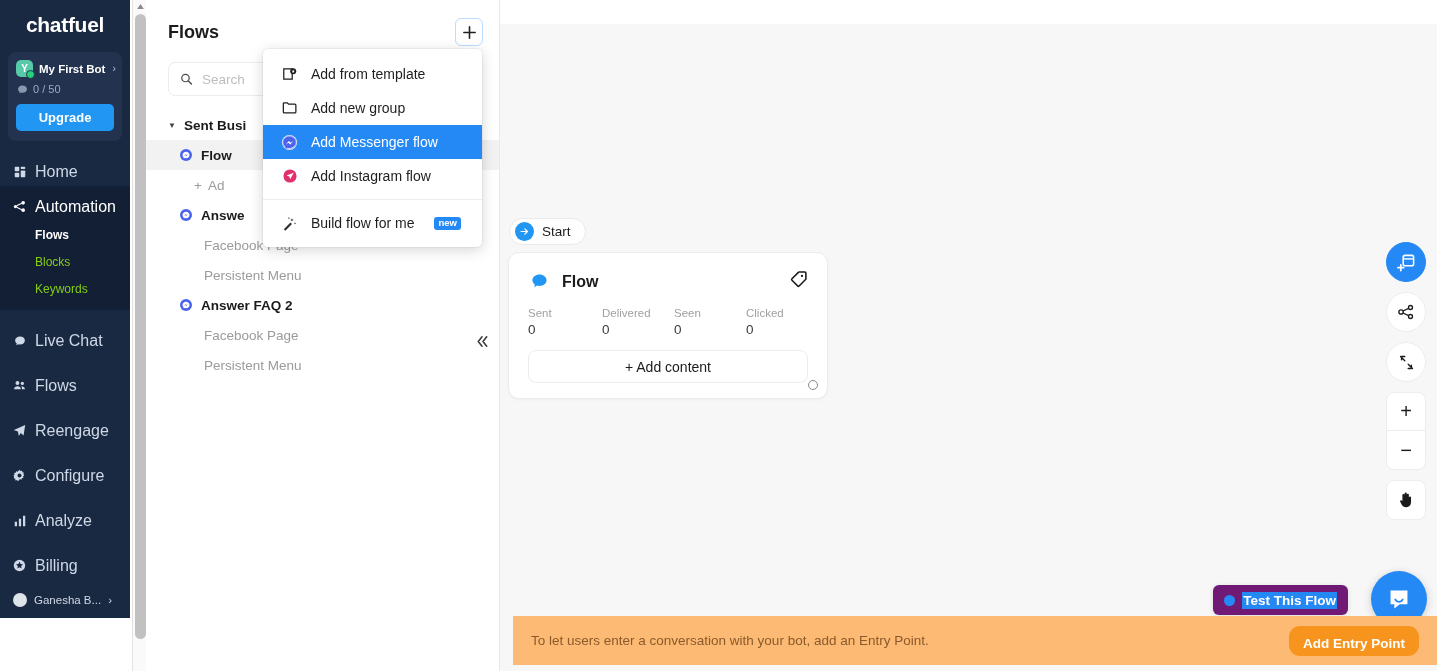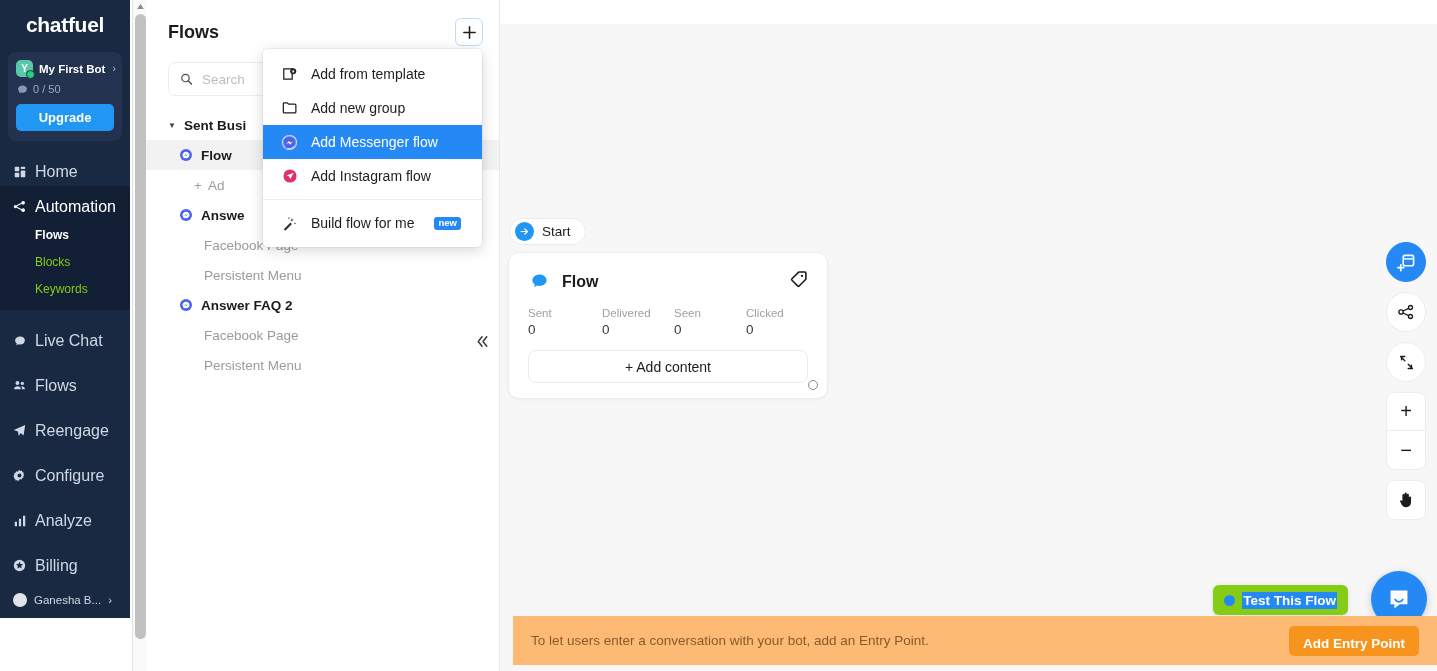--- a/index.html
+++ b/index.html
@@ -229,21 +229,21 @@
   #zoom-in { border-bottom:1px solid #ededed; }
   #pan-btn {
     width:40px; height:40px; background:#fff; border:1px solid #ededed;
     border-radius:8px; display:flex; align-items:center; justify-content:center;
     cursor:pointer;
   }
 
   
   #test-pill {
     position:absolute; right:89px; bottom:56px; height:30px;
-    background:#84cc16; border-radius:6px;
+    background:#701a75; border-radius:6px;
     box-shadow:0 1px 5px rgba(0,0,0,.12);
     display:flex; align-items:center; gap:7px; padding:0 11px;
     cursor:pointer;
   }
   .test-dot { width:11px; height:11px; border-radius:50%; background:#2589f5; flex:0 0 11px; }
   #test-label {
     font-size:13.5px; font-weight:700; color:#ffffff;
     background:#2589f5; padding:1px 1px;
   }
 
@@ -256,21 +256,21 @@
   }
 
   
   #entry-banner {
     position:absolute; left:13px; right:0; bottom:6px; height:49px;
     background:#fdba74; display:flex; align-items:center;
     justify-content:space-between; padding:0 18px 0 18px;
   }
   #entry-text { font-size:13.5px; color:#8a5a2b; }
   #entry-btn {
-    height:30px; background:#f7941e; border:none; border-radius:5px;
+    height:30px; background:#f7941e; border:none; border-radius:11px;
     color:#fff; font-size:13.5px; font-weight:700; padding:10px 14px;
     cursor:pointer; font-family:"Liberation Sans", sans-serif;
   }
 </style>
 </head>
 <body>
 
 <div id="sidebar">
   <div id="brand">chatfuel</div>
 

